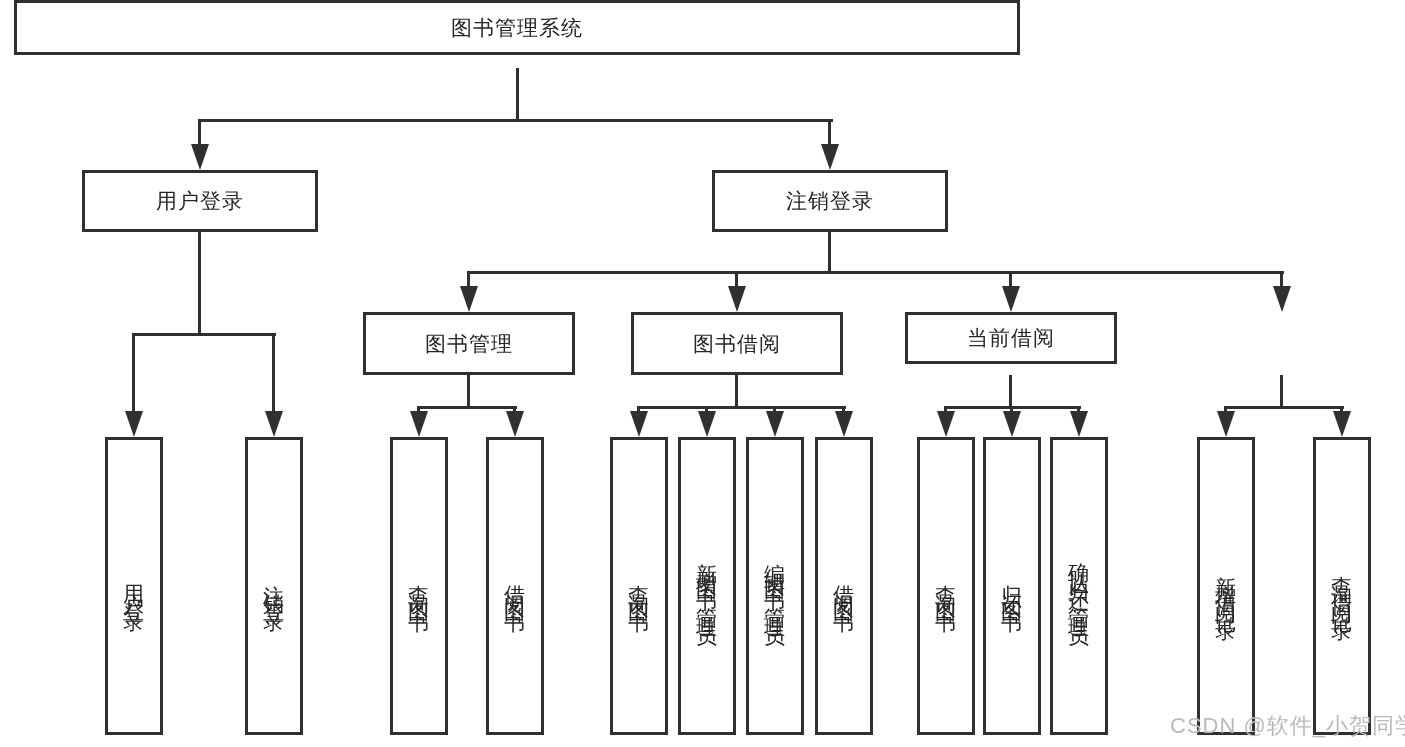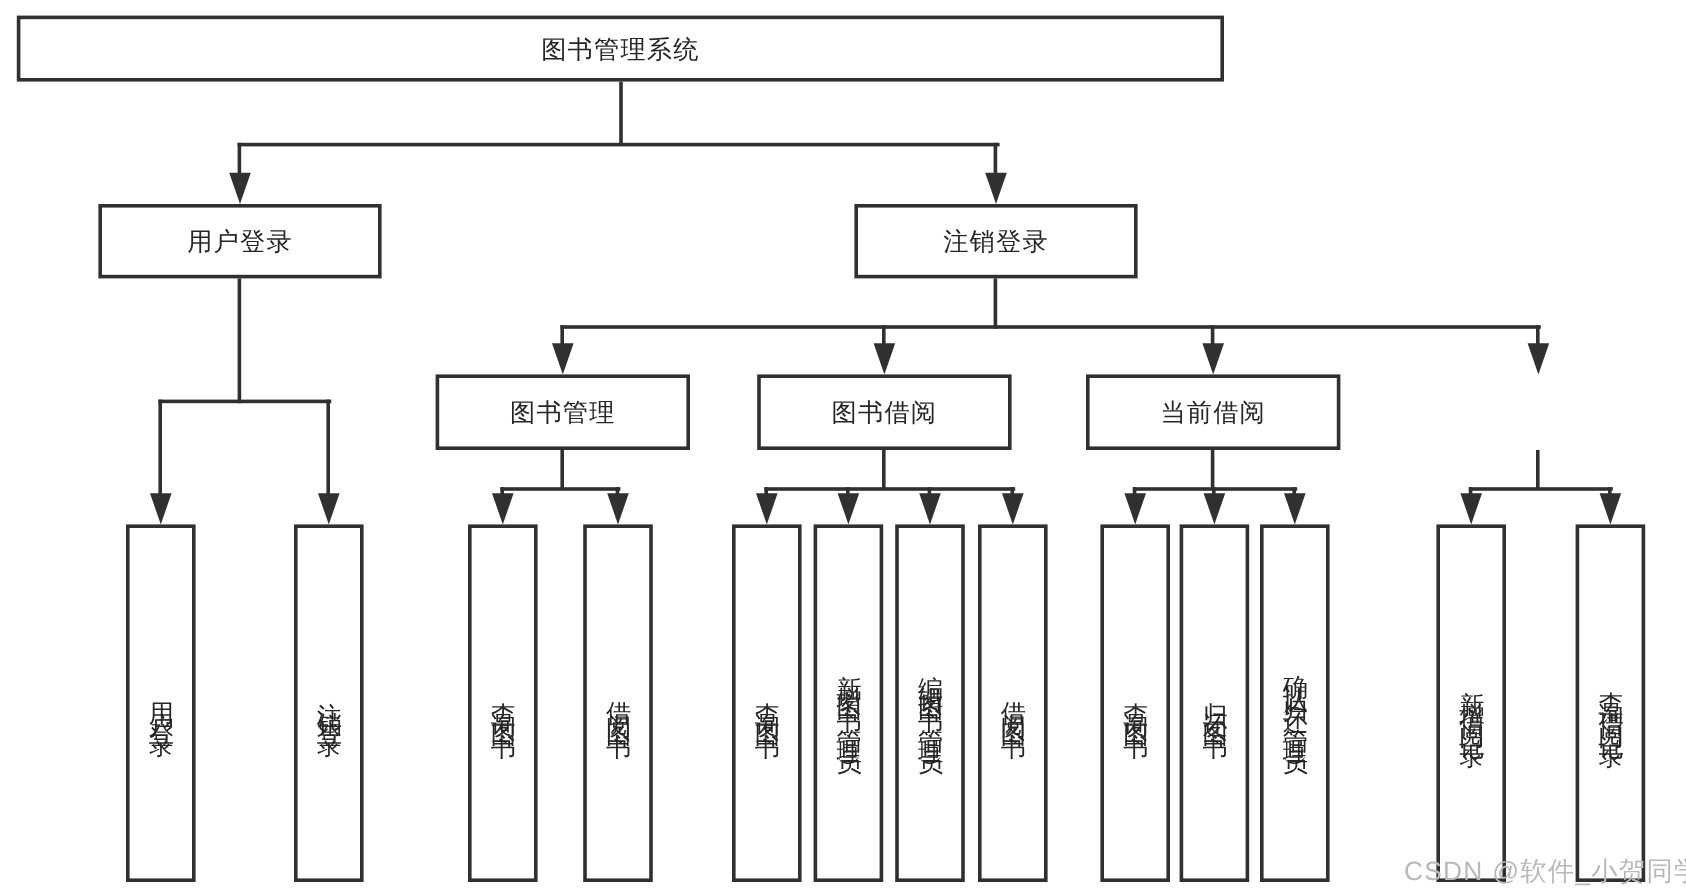--- a/index.html
+++ b/index.html
@@ -47,21 +47,21 @@
     letter-spacing:1px;
     z-index:5;
     white-space:nowrap;
   }
 </style>
 </head>
 <body>
 
 <div class="canvas">
 
-  <div class="box" style="left:14px;top:13px;width:1006px;height:55px;">
+  <div class="box" style="left:14px;top:0;width:1006px;height:55px;">
     <span class="hl-label">图书管理系统</span>
   </div>
 
   <div class="ln" style="left:516px;top:68px;width:3px;height:52px;"></div>
   <div class="ln" style="left:198px;top:119px;width:635px;height:3px;"></div>
   <div class="ln" style="left:198px;top:119px;width:3px;height:27px;"></div>
   <div class="ln" style="left:828px;top:119px;width:3px;height:27px;"></div>
   <div class="ah" style="left:191px;top:144px;"></div>
   <div class="ah" style="left:821px;top:144px;"></div>
 
@@ -89,21 +89,21 @@
   <div class="ah" style="left:728px;top:286px;"></div>
   <div class="ah" style="left:1002px;top:286px;"></div>
   <div class="ah" style="left:1273px;top:286px;"></div>
 
   <div class="box" style="left:363px;top:312px;width:212px;height:63px;">
     <span class="hl-label">图书管理</span>
   </div>
   <div class="box" style="left:631px;top:312px;width:212px;height:63px;">
     <span class="hl-label">图书借阅</span>
   </div>
-  <div class="box" style="left:905px;top:312px;width:212px;height:63px;">
+  <div class="box" style="left:905px;top:312px;width:212px;height:52px;">
     <span class="hl-label">当前借阅</span>
   </div>
 
   <div class="ln" style="left:467px;top:375px;width:3px;height:33px;"></div>
   <div class="ln" style="left:417px;top:406px;width:100px;height:3px;"></div>
   <div class="ln" style="left:417px;top:406px;width:3px;height:8px;"></div>
   <div class="ln" style="left:513px;top:406px;width:3px;height:8px;"></div>
   <div class="ah" style="left:410px;top:411px;"></div>
   <div class="ah" style="left:506px;top:411px;"></div>
 

